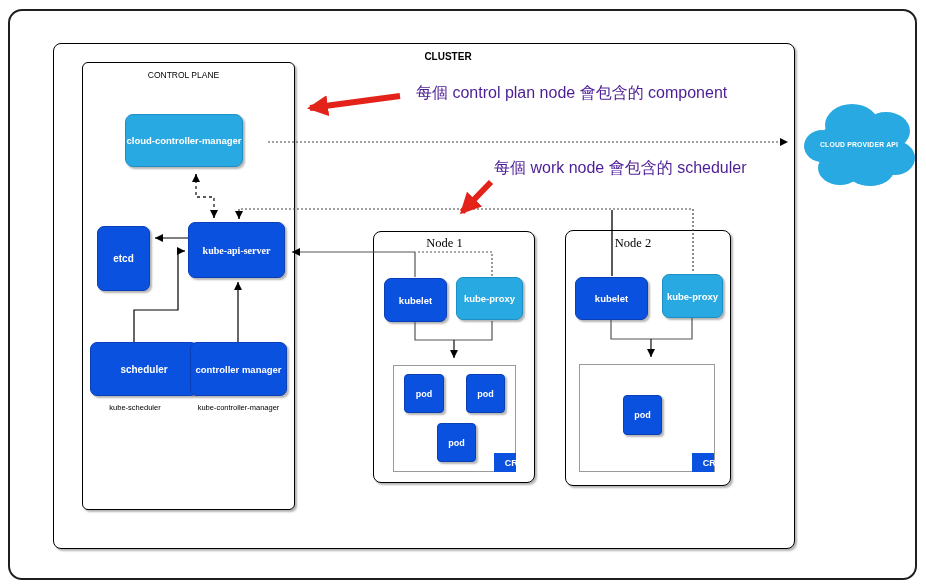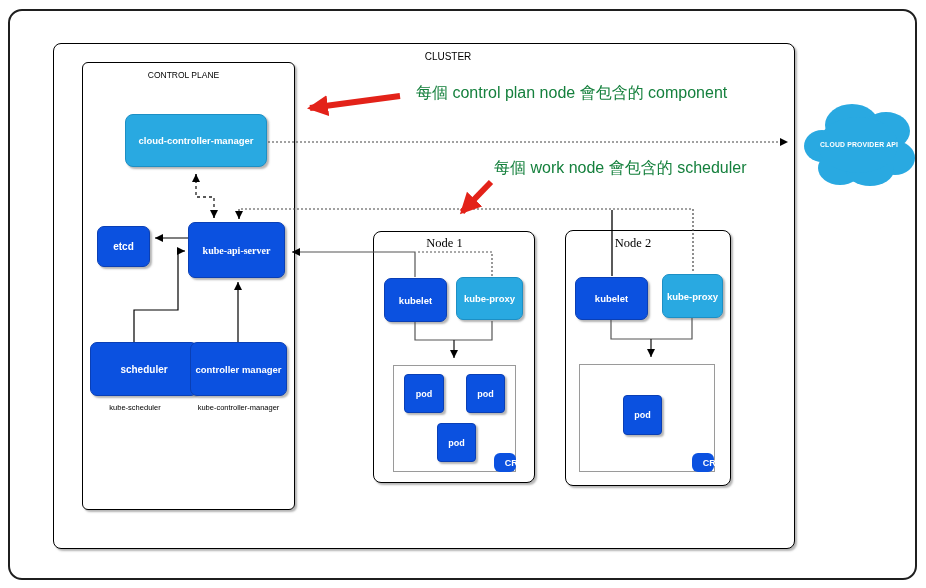--- a/index.html
+++ b/index.html
@@ -10,47 +10,47 @@
   .container{background:#fff;border:1.4px solid #000;box-shadow:2px 2px 2px rgba(120,120,120,.55);}
   .cluster{border-radius:8px;}
   .cplane{border-radius:6px;}
   .nodebox{border-radius:8px;}
   .podarea{background:#fff;border:1.6px solid #9a9a9a;}
   .bluebox{background:#0b51e0;border:1px solid #0a3fb5;border-radius:7px;
            color:#fff;font-weight:bold;display:flex;align-items:center;justify-content:center;
            box-shadow:2px 2px 2px rgba(120,120,120,.55);text-align:center;}
   .lightblue{background:#29a9e1;border:1px solid #1d8fc4;}
   .pod{border-radius:4px;font-size:9px;}
-  .cri{border-radius:6px;font-size:9px;box-shadow:none;border:none;padding-left:15px;}
+  .cri{border-radius:0;font-size:9px;box-shadow:none;border:none;padding-left:15px;}
   .caption{font-size:7.5px;color:#000;text-align:center;}
   .boxtitle{color:#000;text-align:center;}
-  .cluster-title{font-size:10px;font-weight:normal;text-align:center;}
+  .cluster-title{font-size:10px;font-weight:bold;text-align:center;}
   .cp-title{font-size:8.5px;}
   .node-title{font-family:"Liberation Serif","DejaVu Serif",serif;font-size:12.5px;}
-  .rednote{color:#15803d;font-size:16px;white-space:nowrap;}
+  .rednote{color:#4c1d95;font-size:16px;white-space:nowrap;}
   .cloudtxt{color:#fff;font-weight:bold;font-size:6.8px;letter-spacing:.2px;
             display:flex;align-items:center;justify-content:center;width:100%;height:100%;}
   svg.lines{position:absolute;left:0;top:0;pointer-events:none;}
 </style>
 </head>
 <body>
 
 <div class="abs frame" style="left:8px;top:9px;width:909px;height:571px;"></div>
 
 <div class="abs container cluster" style="left:53px;top:43px;width:742px;height:506px;"></div>
 <div class="abs boxtitle cluster-title" style="left:348px;top:51px;width:200px;">CLUSTER</div>
 
 <div class="abs container cplane" style="left:82px;top:62px;width:213px;height:448px;"></div>
 <div class="abs boxtitle cp-title" style="left:77px;top:70px;width:213px;">CONTROL PLANE</div>
 
-<div class="abs bluebox lightblue" style="left:125px;top:114px;width:142px;height:53px;border-radius:8px;font-size:9.5px;">
+<div class="abs bluebox lightblue" style="left:125px;top:114px;width:118px;height:53px;border-radius:8px;font-size:9.5px;">
   <span>cloud-controller-manager</span>
 </div>
 
-<div class="abs bluebox" style="left:97px;top:226px;width:53px;height:41px;font-size:10px;">
+<div class="abs bluebox" style="left:97px;top:226px;width:53px;height:65px;font-size:10px;">
   <span>etcd</span>
 </div>
 
 <div class="abs bluebox" style="left:188px;top:222px;width:97px;height:56px;font-size:10px;font-family:Liberation Serif, serif;">
   <span>kube-api-server</span>
 </div>
 
 <div class="abs bluebox" style="left:90px;top:342px;width:108px;height:54px;font-size:10px;">
   <span>scheduler</span>
 </div>

